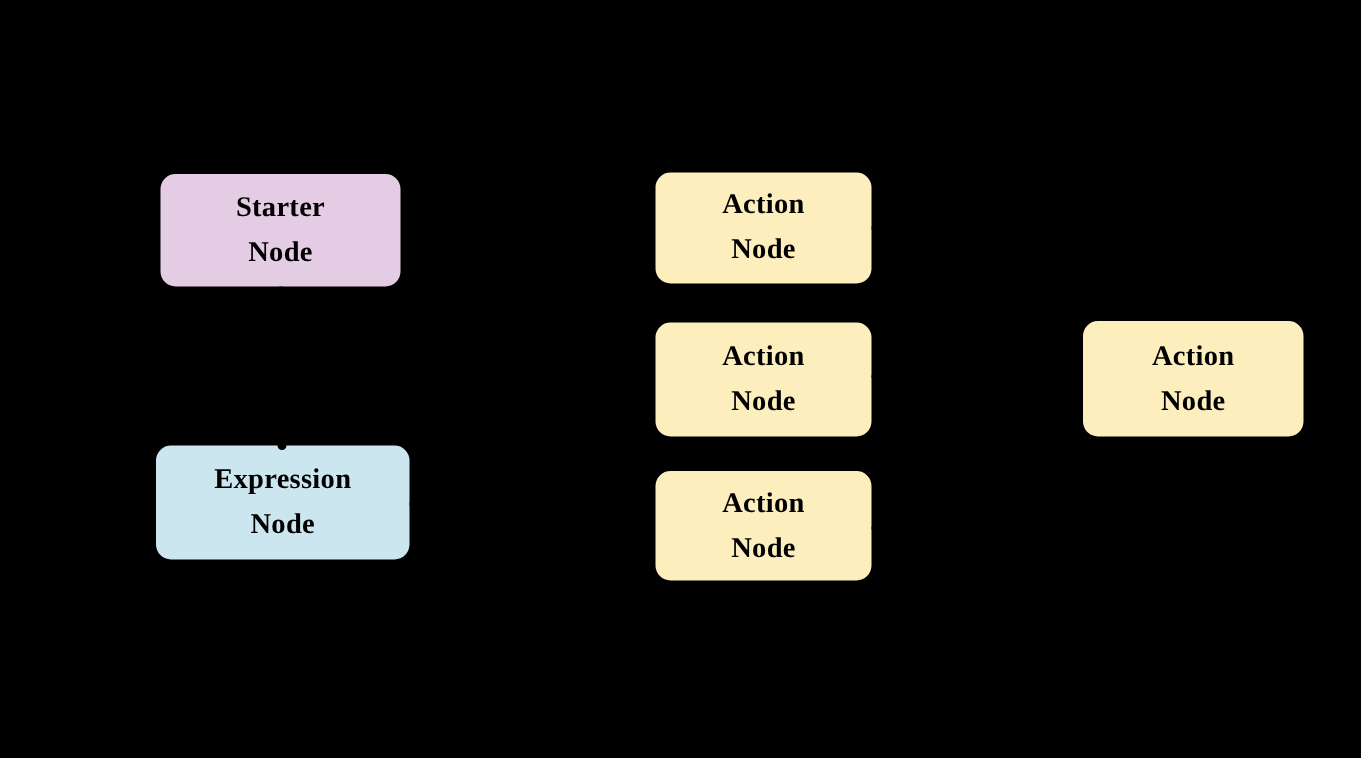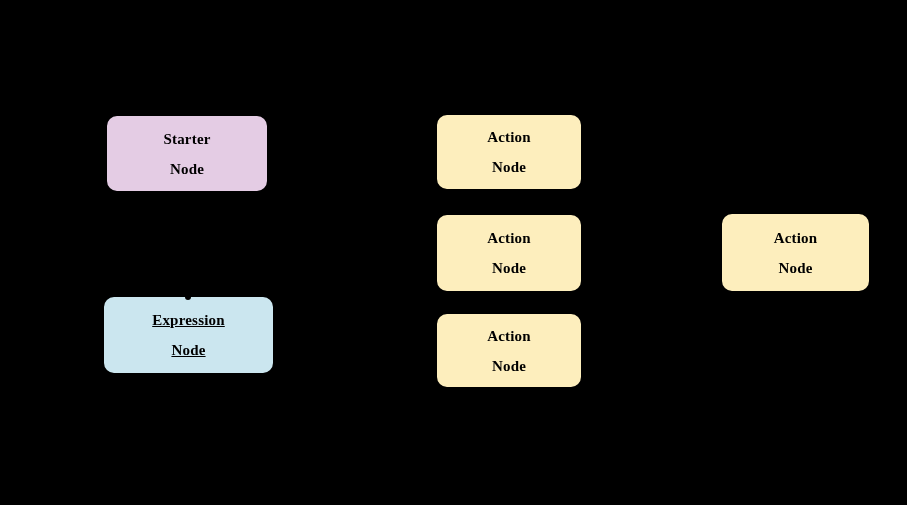--- a/index.html
+++ b/index.html
@@ -21,27 +21,27 @@
     border: 2px solid #000000;
     border-radius: 12px;
     display: flex;
     align-items: center;
     justify-content: center;
     text-align: center;
   }
   .node .label {
     white-space: pre-line;
     font-weight: 700;
-    font-size: 15px;
+    font-size: 19px;
     line-height: 30px;
     color: #000000;
     letter-spacing: 0.2px;
   }
   .node-starter   { left: 105px; top: 114px; width: 164px; height: 79px; background: #e4cce4; }
-  .node-expression{ left: 102px; top: 295px; width: 173px; height: 80px; background: #cbe6ef; text-decoration: underline; }
+  .node-expression{ left: 102px; top: 295px; width: 173px; height: 80px; background: #cbe6ef; }
   .node-action-1  { left: 435px; top: 113px; width: 148px; height: 78px; background: #fdeebd; }
   .node-action-2  { left: 435px; top: 213px; width: 148px; height: 80px; background: #fdeebd; }
   .node-action-3  { left: 435px; top: 312px; width: 148px; height: 77px; background: #fdeebd; }
   .node-action-4  { left: 720px; top: 212px; width: 151px; height: 81px; background: #fdeebd; }
 
   
   .dot {
     position: absolute;
     width: 6px;
     height: 6px;

